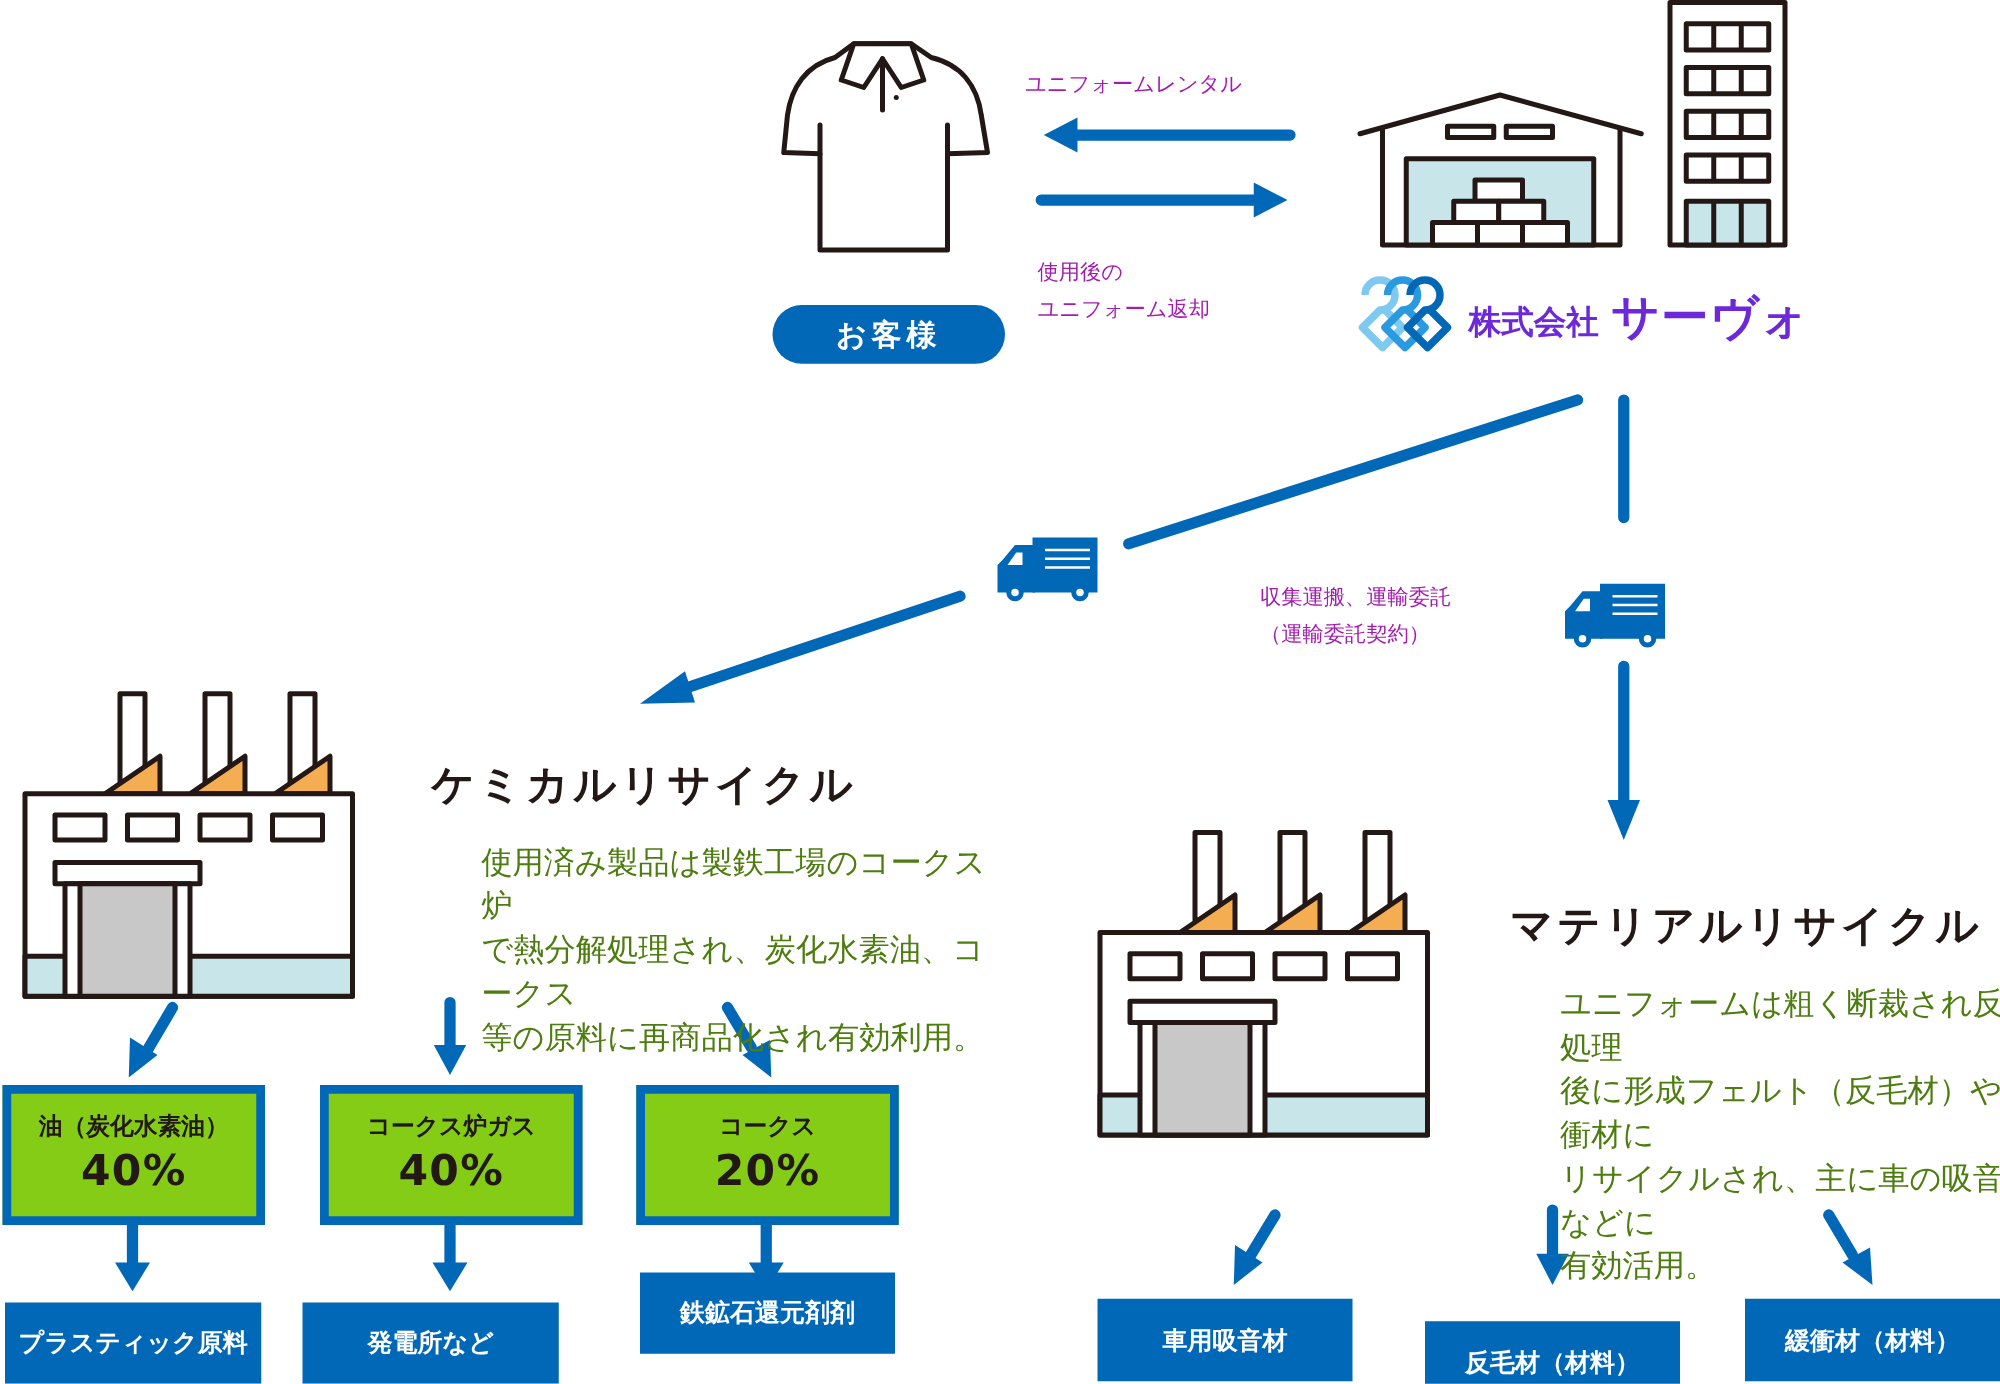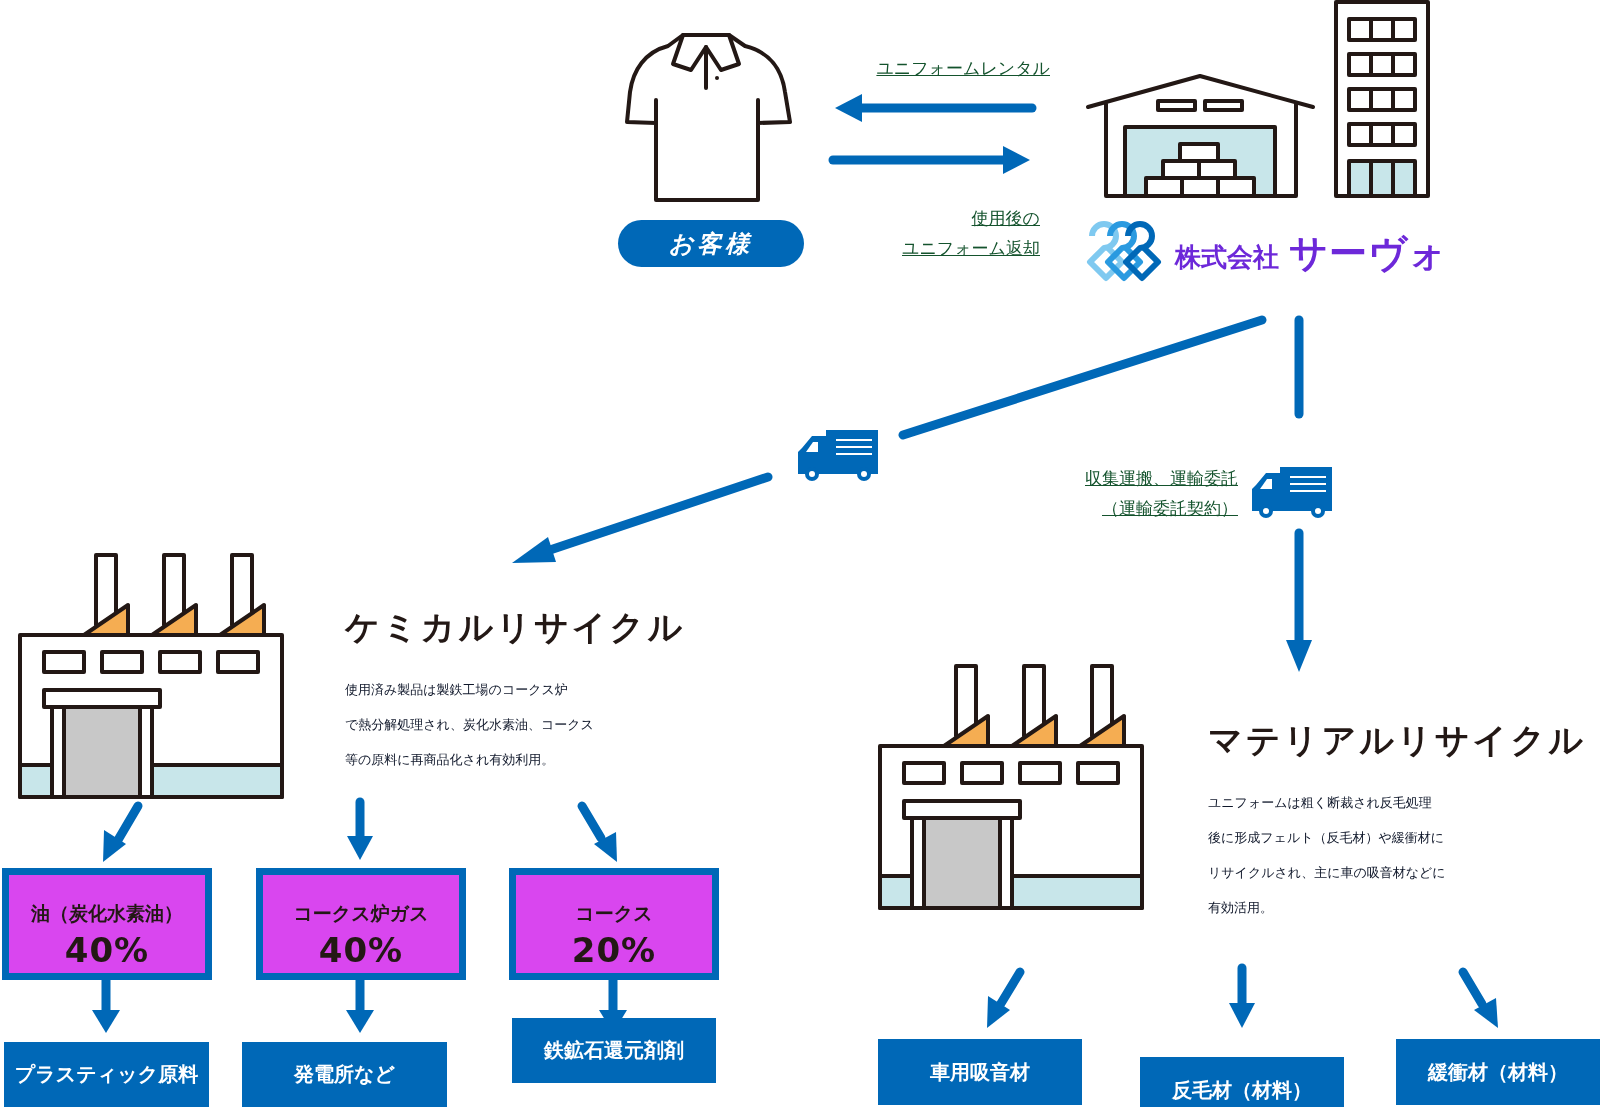--- a/index.html
+++ b/index.html
@@ -1,28 +1,28 @@
 <!DOCTYPE html>
 <html><head>
 <meta charset="utf-8">
 <style>
   html, body { margin:0; padding:0; background:#ffffff; }
   body { width:1600px; height:1107px; position:relative; overflow:hidden;
          font-family:"DejaVu Sans", sans-serif; color:#231815; }
   .abs { position:absolute; }
   svg.layer { position:absolute; left:0; top:0; }
-  .label-sm { font-size:17px; line-height:30px; text-align:right; color:#14532d;text-decoration:underline; }
+  .label-sm { font-size:17px; line-height:30px; text-align:left; color:#a21caf; }
   .pill { background:#0068b7; color:#fff; border-radius:24px; font-weight:bold;
           font-size:24px; letter-spacing:4px; display:flex; align-items:center; justify-content:center; }
   .company { font-weight:bold; font-size:26px; color:#6d28d9; white-space:nowrap; }
   .company .big { font-size:38px; margin-left:10px; letter-spacing:1px; }
   .heading { font-weight:bold; font-size:34px; letter-spacing:3px; color:#231815; white-space:nowrap; }
-  .desc { font-size:13px; line-height:35px; color:#0f172a; }
-  .outbox { border:7px solid #0068b7; background:#d946ef; box-sizing:border-box;
-            display:flex; flex-direction:column; align-items:center; justify-content:flex-end; }
+  .desc { font-size:25px; line-height:35px; color:#4d7c0f;margin-left:40px; }
+  .outbox { border:7px solid #0068b7; background:#84cc16; box-sizing:border-box;
+            display:flex; flex-direction:column; align-items:center; justify-content:center; }
   .outbox .t { font-size:19px; font-weight:bold; color:#231815; }
   .outbox .p { font-size:34px; font-weight:bold; color:#231815; line-height:46px; letter-spacing:1px; }
   .solid { background:#0068b7; color:#fff; font-weight:bold; font-size:20px;
            display:flex; align-items:center; justify-content:center; white-space:nowrap; }
 </style>
 </head>
 <body>
 
 <svg class="layer" width="1600" height="1107">
   <defs>
@@ -172,21 +172,21 @@
     <rect x="24" y="97" width="40" height="20" fill="#fff"></rect>
     <rect x="82" y="97" width="40" height="20" fill="#fff"></rect>
     <rect x="140" y="97" width="40" height="20" fill="#fff"></rect>
     <rect x="198" y="97" width="40" height="20" fill="#fff"></rect>
     <rect x="24" y="135" width="116" height="17" fill="#fff"></rect>
     <rect x="32" y="152" width="100" height="90" fill="#fff"></rect>
     <rect x="44" y="152" width="76" height="90" fill="#c8c8c8"></rect>
   </g>
 </svg>
 
-<div class="abs pill" style="left:618px;top:220px;width:186px;height:47px;font-style:italic;">
+<div class="abs pill" style="left:618px;top:244px;width:186px;height:47px;">
   <span>お客様</span>
 </div>
 
 <div class="abs label-sm" style="left:820px;top:53px;width:230px;">ユニフォームレンタル</div>
 <div class="abs label-sm" style="left:830px;top:203px;width:210px;">
   <div>使用後の</div>
   <div>ユニフォーム返却</div>
 </div>
 
 <div class="abs company" style="left:1175px;top:228px;">

